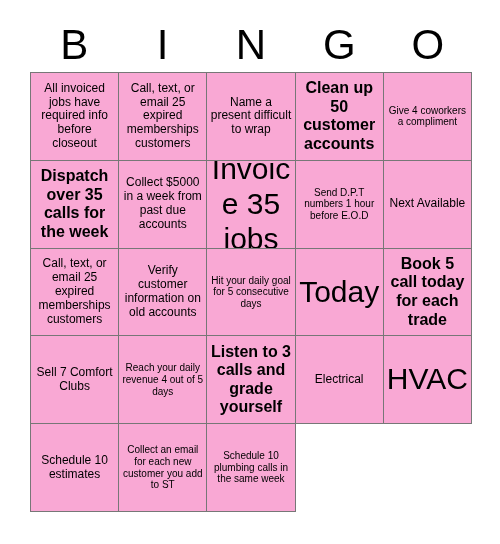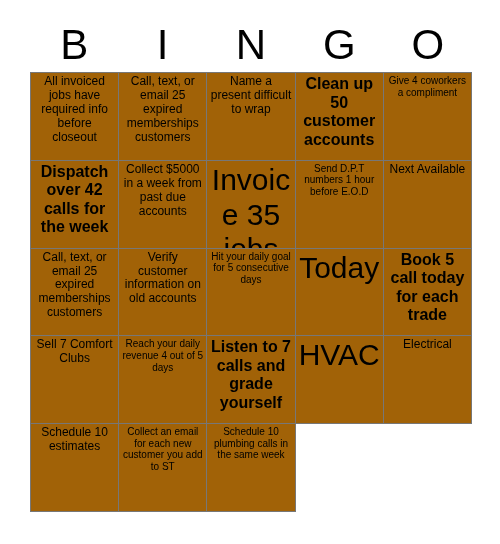--- a/index.html
+++ b/index.html
@@ -52,26 +52,26 @@
     display: grid;
     grid-template-columns: repeat(5, 1fr);
     grid-template-rows: repeat(5, 1fr);
     background: #ffffff;
   }
   .cell {
     box-sizing: border-box;
     border-right: 1px solid #777777;
     border-bottom: 1px solid #777777;
     display: flex;
-    align-items: flex-start;
+    align-items: center;
     justify-content: center;
     text-align: center;
     padding: 2px 3px;
     overflow: hidden;
-    background: #a16207;
+    background: #f9a8d4;
   }
   .cell-text {
     display: block;
     width: 100%;
     line-height: 1.16;
     word-wrap: break-word;
     color: #000000;
   }
   
   .fs-xs .cell-text { font-size: 12px; }
@@ -103,21 +103,21 @@
       <div class="cell fs-lg">
         <span class="cell-text">Name a present difficult to wrap</span>
       </div>
       <div class="cell fs-md">
         <span class="cell-text">Clean up 50 customer accounts</span>
       </div>
       <div class="cell fs-sm">
         <span class="cell-text">Give 4 coworkers a compliment</span>
       </div>
       <div class="cell fs-md">
-        <span class="cell-text">Dispatch over 42 calls for the week</span>
+        <span class="cell-text">Dispatch over 35 calls for the week</span>
       </div>
       <div class="cell fs-xs">
         <span class="cell-text">Collect $5000 in a week from past due accounts</span>
       </div>
       <div class="cell fs-xxl">
         <span class="cell-text">Invoice 35 jobs</span>
       </div>
       <div class="cell fs-sm">
         <span class="cell-text">Send D.P.T numbers 1 hour before E.O.D</span>
       </div>
@@ -139,27 +139,27 @@
       <div class="cell fs-md">
         <span class="cell-text">Book 5 call today for each trade</span>
       </div>
       <div class="cell fs-lg">
         <span class="cell-text">Sell 7 Comfort Clubs</span>
       </div>
       <div class="cell fs-sm">
         <span class="cell-text">Reach your daily revenue 4 out of 5 days</span>
       </div>
       <div class="cell fs-md">
-        <span class="cell-text">Listen to 7 calls and grade yourself</span>
+        <span class="cell-text">Listen to 3 calls and grade yourself</span>
+      </div>
+      <div class="cell fs-lg">
+        <span class="cell-text">Electrical</span>
       </div>
       <div class="cell fs-xxl">
         <span class="cell-text">HVAC</span>
-      </div>
-      <div class="cell fs-lg">
-        <span class="cell-text">Electrical</span>
       </div>
       <div class="cell fs-lg">
         <span class="cell-text">Schedule 10 estimates</span>
       </div>
       <div class="cell fs-sm">
         <span class="cell-text">Collect an email for each new customer you add to ST</span>
       </div>
       <div class="cell fs-sm">
         <span class="cell-text">Schedule 10 plumbing calls in the same week</span>
       </div>

